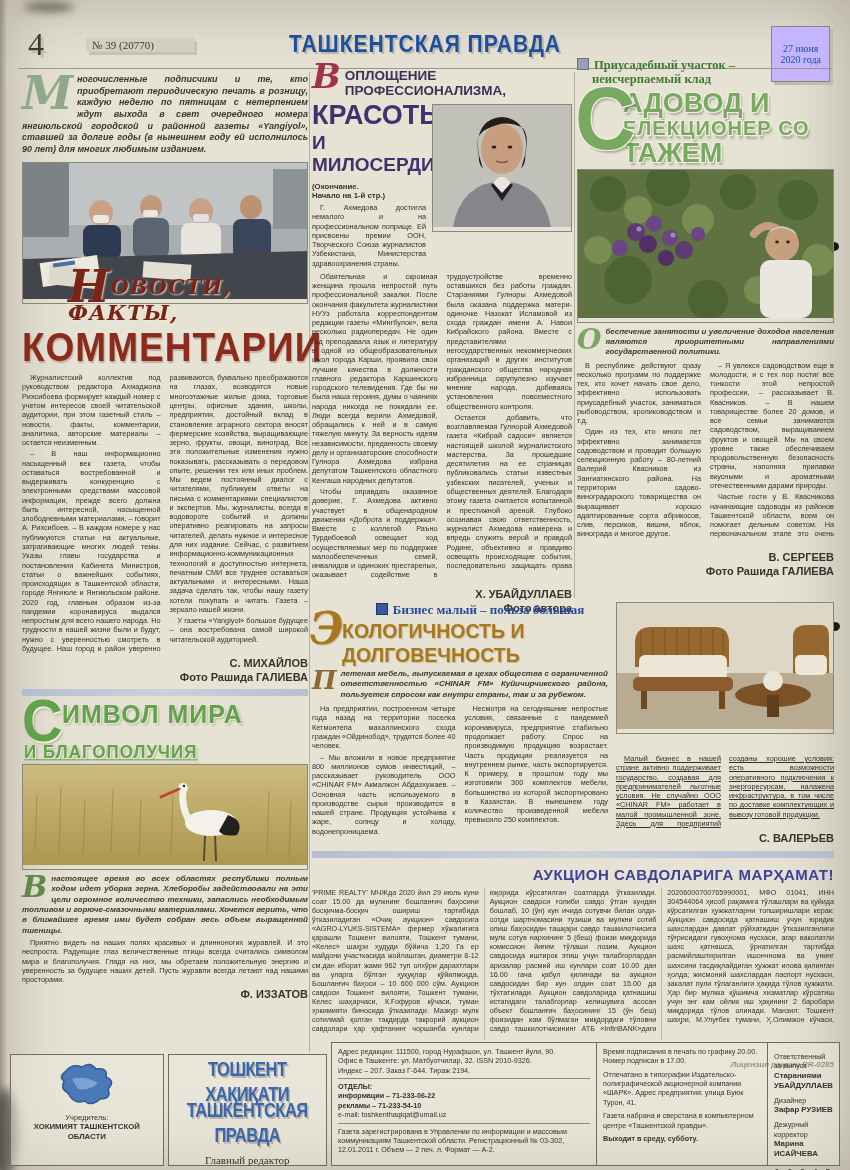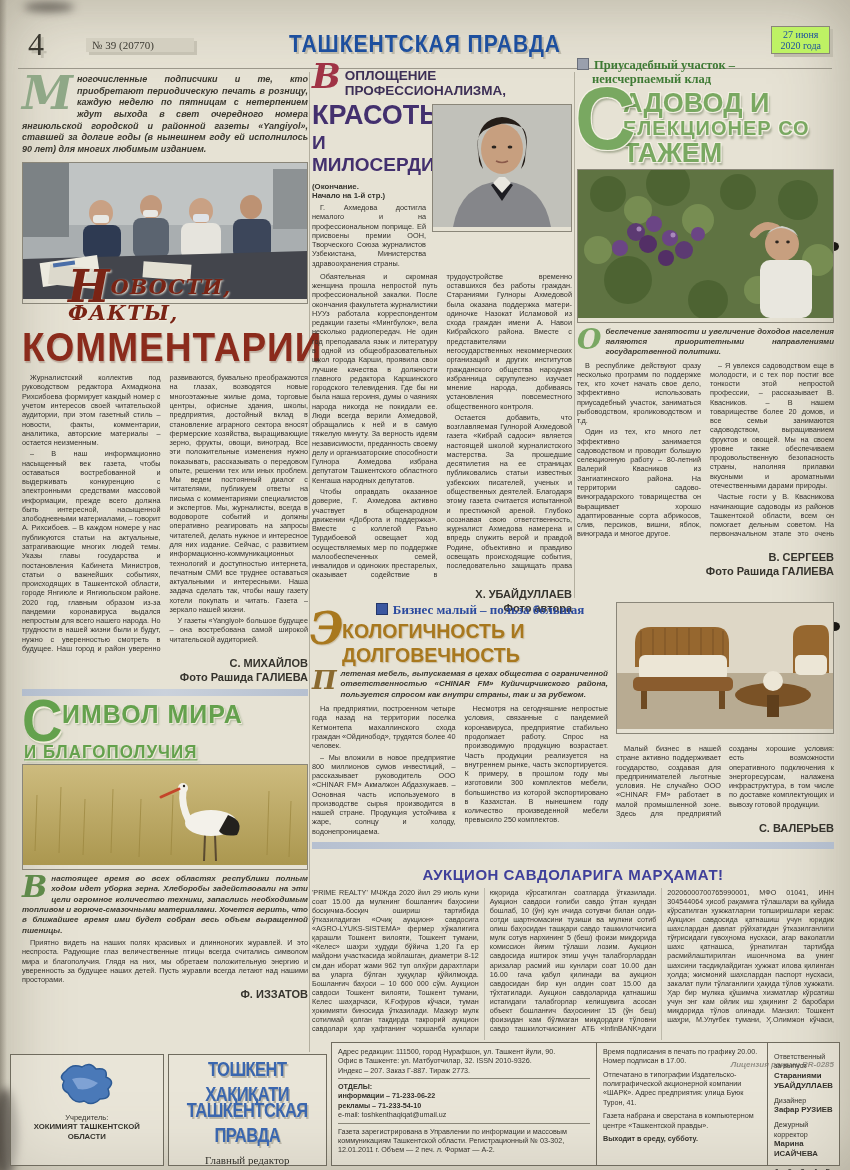--- a/index.html
+++ b/index.html
@@ -12,21 +12,21 @@
 
   
   .hdr{position:absolute;left:18px;top:26px;width:814px;height:40px;}
   .pagenum{position:absolute;left:10px;top:0;font-family:"Liberation Serif",serif;font-size:32px;color:#3a3830;
            text-shadow:3px 3px 0 #c3bfb0;}
   .issue{position:absolute;left:68px;top:12px;font-family:"Liberation Serif",serif;font-size:11px;color:#3a3830;
          background:#d3cfc0;box-shadow:3px 3px 0 #c6c2b3;padding:1px 40px 1px 6px;}
   .masthead{position:absolute;left:0;right:0;top:6px;text-align:center;font-weight:bold;font-size:21px;
             letter-spacing:1px;color:#1d4f9e;transform:scaleY(1.15);text-shadow:2px 2px 0 #bdb9aa;}
   .datebox{position:absolute;right:2px;top:0;border:1px solid #8a8679;box-shadow:3px 3px 0 #c0bcad;
-           padding:2px 8px;text-align:center;font-family:"Liberation Serif",serif;font-size:10px;color:#1d4f9e;background:#bef264;}
+           padding:16px 8px;text-align:center;font-family:"Liberation Serif",serif;font-size:10px;color:#1d4f9e;background:#c4b5fd;}
   .hdr-rule{position:absolute;left:18px;top:68px;width:814px;border-top:1px solid #9b978a;}
 
   .vrule{position:absolute;width:1px;background:#b3af9f;}
 
   
   .body-txt{font-size:7.3px;line-height:1.27;text-align:justify;color:#33312c;}
   .body-txt p{margin:0 0 2px 0;text-indent:8px;}
   .cols2{column-count:2;column-gap:9px;overflow:hidden;}
   .cols3{column-count:3;column-gap:11px;column-rule:1px solid #bcb8a9;overflow:hidden;}
   .sig{text-align:right;font-weight:bold;font-size:11px;margin-top:3px;}
@@ -73,21 +73,21 @@
             text-shadow:1px 1px 1px rgba(120,80,10,.25);}
   .biz-head .dropcap-script{color:#a8781e;font-size:42px;position:absolute;left:-2px;top:-8px;}
   .biz-grid{display:flex;gap:8px;}
   .biz-left{width:296px;}
   .biz-right{width:218px;}
   .biz-lead{margin:2px 0 4px 0;}
   .biz-lead .dropcap-script{color:#8a6a30;font-size:26px;}
 
   
   .auction{position:absolute;left:312px;top:866px;width:522px;height:190px;}
-  .auc-head{font-weight:bold;font-size:15px;color:#3f3f9a;text-align:center;letter-spacing:.5px;margin-bottom:5px;}
+  .auc-head{font-weight:bold;font-size:15px;color:#3f3f9a;text-align:right;letter-spacing:.5px;margin-bottom:5px;}
   .auc-body{font-size:7.2px;line-height:1.26;text-align:justify;max-height:152px;}
   .auc-lic{text-align:right;font-weight:bold;font-style:italic;font-size:8px;margin-top:20px;}
 
   
   .stork-head{position:relative;padding-left:40px;color:#64a14d;font-weight:bold;transform:scaleY(1.05);line-height:1;
               text-shadow:1px 1px 0 #f0edda,2px 2px 2px rgba(50,90,30,.3);margin:6px 0 4px 0;}
   .stork-head .bigC{position:absolute;left:0px;top:-2px;font-size:56px;line-height:.8;}
   .stork-head .l1{font-size:25px;letter-spacing:1px;}
   .stork-head .l2{font-size:17px;letter-spacing:1px;margin-top:16px;margin-left:-38px;text-decoration:underline;}
 
@@ -375,21 +375,21 @@
             <rect x="16" y="74" width="100" height="14" rx="5" fill="#8a5c2e"></rect>
             <rect x="24" y="88" width="6" height="18" fill="#6e4a22"></rect>
               <rect x="102" y="88" width="6" height="18" fill="#6e4a22"></rect>
             <ellipse cx="156" cy="92" rx="38" ry="12" fill="#7a5226"></ellipse>
             <rect x="150" y="92" width="12" height="22" fill="#5f3f1c"></rect>
             <path d="M176 34 Q176 22 190 22 L204 22 Q212 22 212 34 L212 70 L176 70 Z" fill="#96672f"></path>
             <rect x="178" y="52" width="32" height="20" rx="5" fill="#ece6d6"></rect>
             <circle cx="156" cy="78" r="10" fill="#ece6d6"></circle>
           </svg>
         </div>
-        <div class="body-txt" style="column-count:2;column-gap:8px;max-height:92px;overflow:hidden;margin-top:10px;">
+        <div class="body-txt" style="column-count:2;column-gap:8px;max-height:92px;overflow:hidden;margin-top:20px;text-decoration:underline;">
           <p>Малый бизнес в нашей стране активно поддерживает государство, создавая для предпринимателей льготные условия. Не случайно ООО «CHINAR FM» работает в малой промышленной зоне. Здесь для предприятий созданы хорошие условия: есть возможности оперативного подключения к энергоресурсам, налажена инфраструктура, в том числе по доставке комплектующих и вывозу готовой продукции.</p>
         </div>
         <div class="sig">
           <div>С. ВАЛЕРЬЕВ</div>
         </div>
       </div>
     </div>
     <div class="band" style="margin-top:6px;"></div>
   </div>
 
@@ -418,21 +418,21 @@
       <div class="logo-l">ТОШКЕНТ ХАҚИҚАТИ</div>
       <div class="logo-l">ТАШКЕНТСКАЯ ПРАВДА</div>
       <div class="editor-label">Главный редактор</div>
       <div class="editor-name">Гайрат ШЕРАЛИЕВ</div>
     </div>
 
     <div class="fbox fmain">
       <div class="fcell fc1">
         <div>Адрес редакции: 111500, город Нурафшон, ул. Ташкент йули, 90.</div>
         <div>Офис в Ташкенте: ул. Матбуотчилар, 32. ISSN 2010-9326.</div>
-        <div>Индекс – 207. Заказ Г-887. Тираж 2773.</div>
+        <div>Индекс – 207. Заказ Г-644. Тираж 2194.</div>
         <div class="fdiv"></div>
         <div class="fb">ОТДЕЛЫ:</div>
         <div class="fb">информации – 71-233-06-22</div>
         <div class="fb">рекламы – 71-233-54-10</div>
         <div>e-mail: toshkenthaqiqat@umail.uz</div>
         <div class="fdiv"></div>
         <div>Газета зарегистрирована в Управлении по информации и массовым коммуникациям Ташкентской области. Регистрационный № 03-302, 12.01.2011 г. Объем — 2 печ. л. Формат — А-2.</div>
       </div>
       <div class="fcell fc2">
         <div>Время подписания в печать по графику 20.00. Номер подписан в 17.00.</div>

